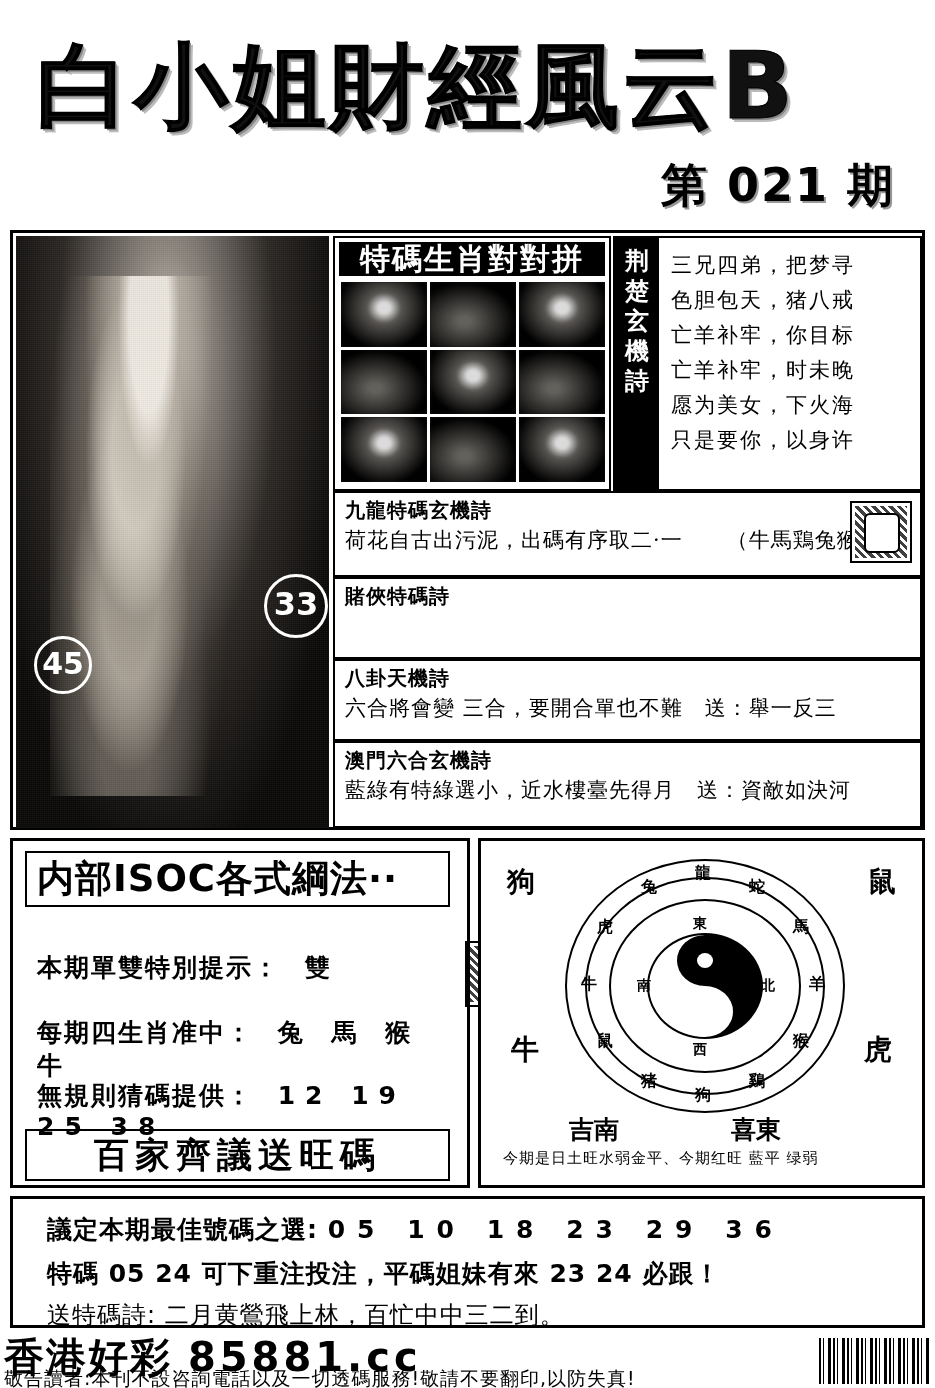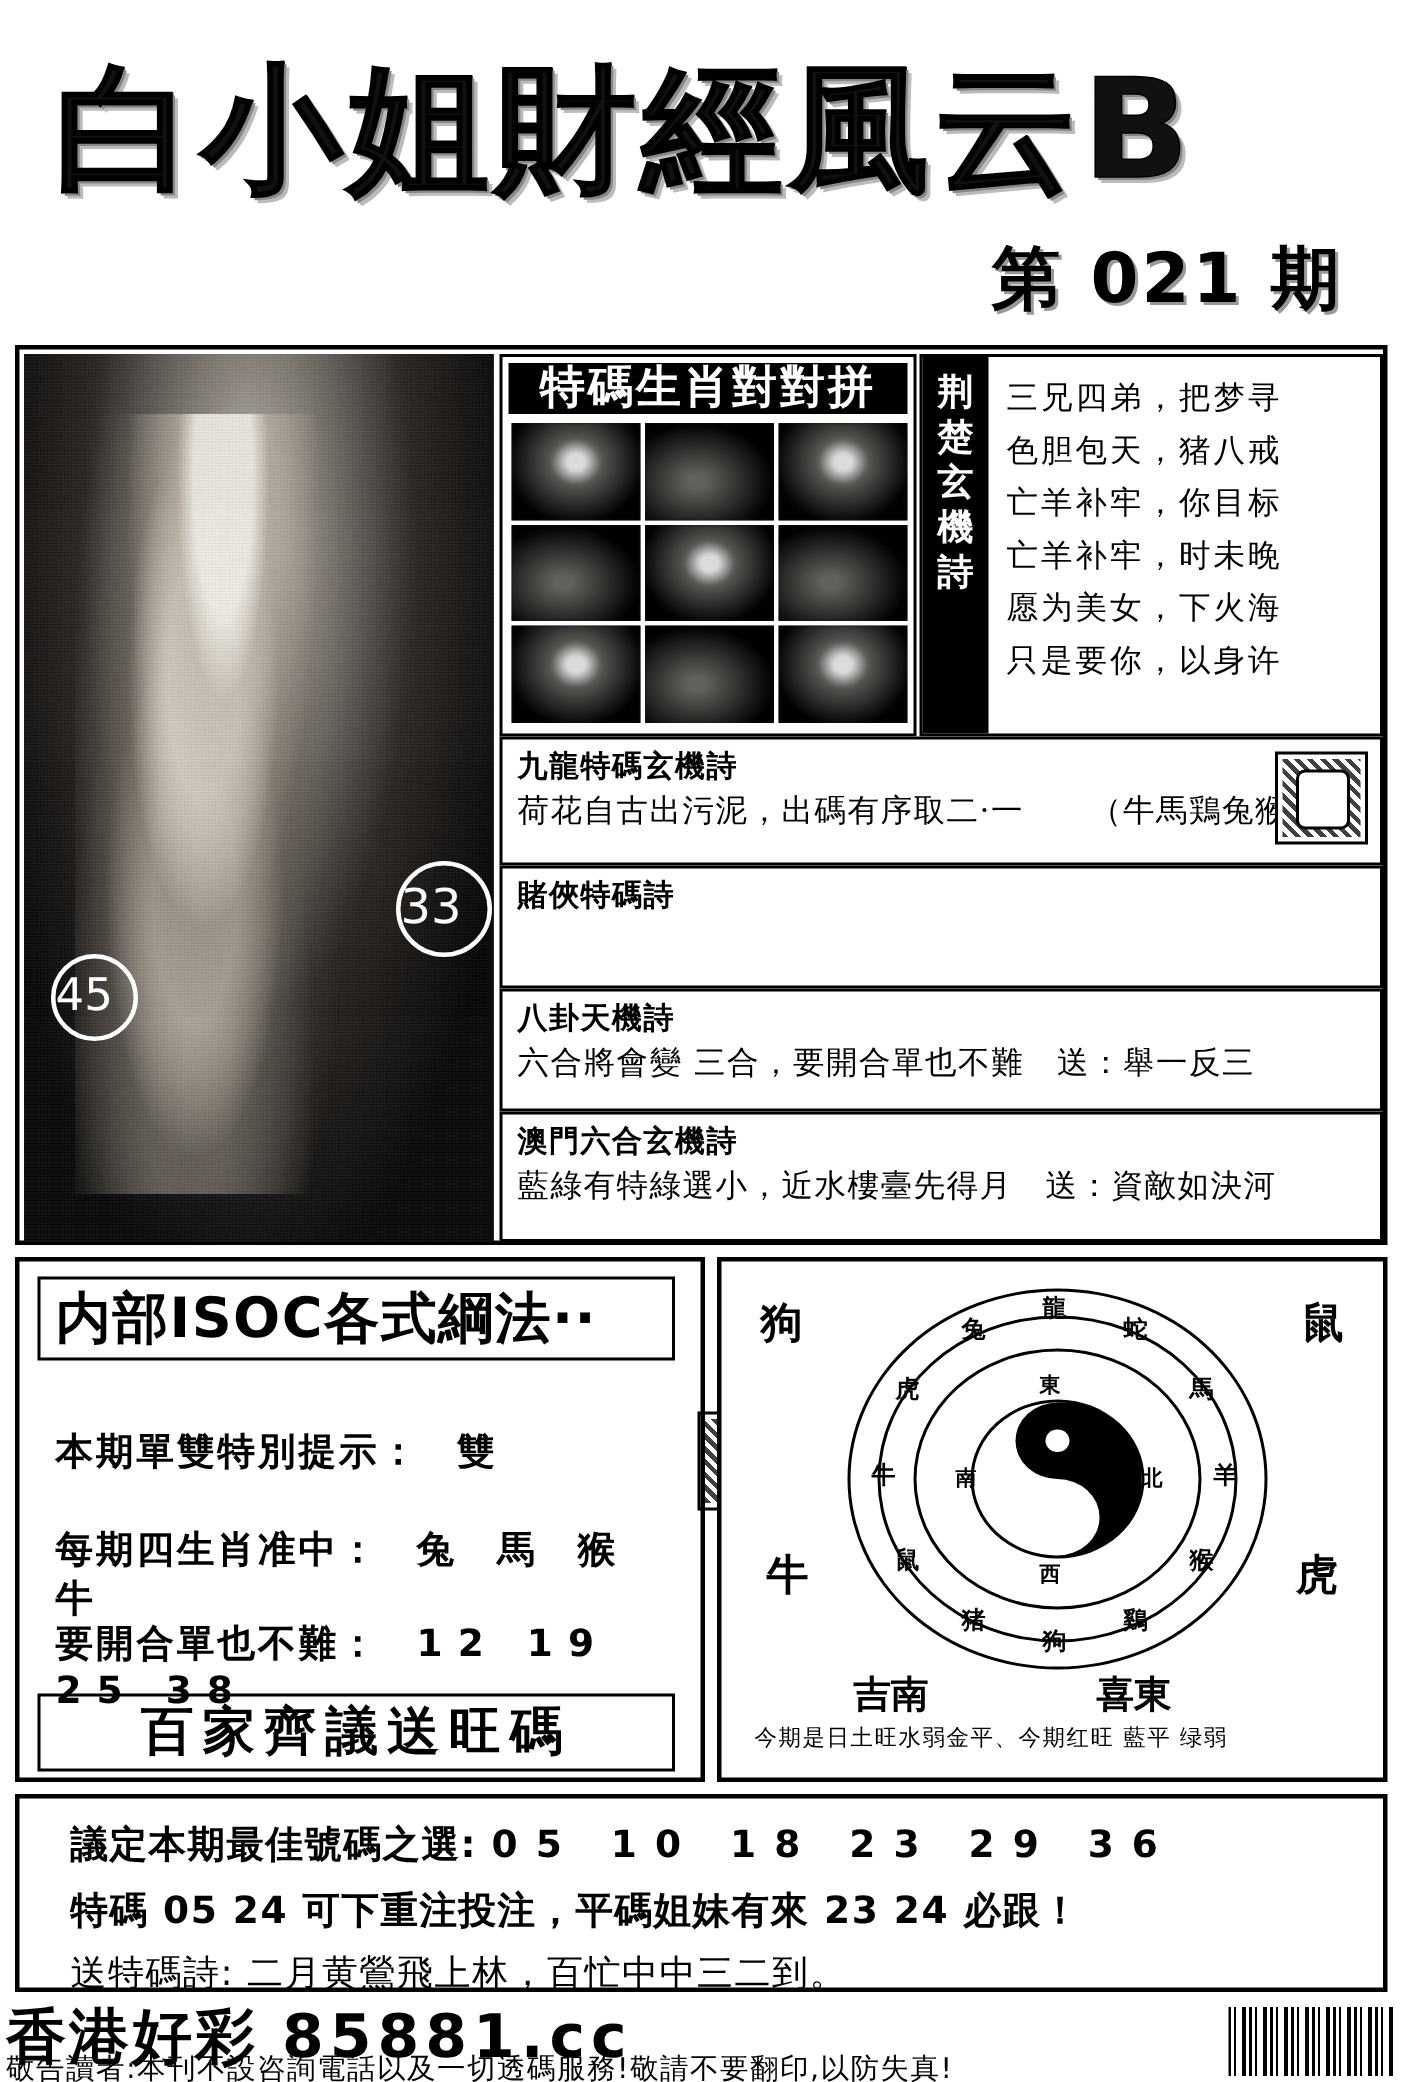--- a/index.html
+++ b/index.html
@@ -41,21 +41,21 @@
   }
   .photo .figure{position:absolute;left:34px;top:40px;width:190px;height:520px;
     background:
       radial-gradient(ellipse at 52% 8%, rgba(240,236,228,.95) 0 14%, rgba(190,182,170,.7) 22%, rgba(0,0,0,0) 46%),
       radial-gradient(ellipse at 45% 34%, rgba(225,218,206,.9) 0 16%, rgba(120,112,102,.45) 34%, rgba(0,0,0,0) 60%),
       radial-gradient(ellipse at 42% 62%, rgba(205,196,183,.8) 0 18%, rgba(90,84,76,.4) 38%, rgba(0,0,0,0) 64%),
       radial-gradient(ellipse at 40% 86%, rgba(170,162,150,.55) 0 16%, rgba(0,0,0,0) 52%);
     filter:blur(.4px);
   }
   .circ{position:absolute;border:3px solid #fff;border-radius:50%;color:#fff;
-    font-size:30px;font-weight:normal;}
+    font-size:30px;font-weight:bold;text-align:center;}
   .circ.c26{left:18px;top:400px;width:52px;height:52px;line-height:50px;}
   .circ.c33{left:248px;top:338px;width:58px;height:58px;line-height:54px;border-color:#fff;font-size:32px;}
 
   
   .gridbox{position:absolute;left:320px;top:3px;width:278px;height:255px;border:2px solid #000;box-sizing:border-box;background:#fff;}
   .gridbox .gtitle{position:absolute;left:4px;top:4px;width:266px;height:34px;
     background:#000;color:#fff;font-size:30px;font-weight:bold;text-align:center;line-height:34px;letter-spacing:2px;}
   .gcells{position:absolute;left:6px;top:44px;width:264px;height:200px;display:grid;grid-template-columns:repeat(3,1fr);grid-template-rows:repeat(3,1fr);gap:3px;}
   .gcell{background:#111;position:relative;overflow:hidden;}
   .gcell i{position:absolute;inset:0;display:block;
@@ -230,21 +230,21 @@
   <div class="isoc-title">内部ISOC各式綱法··</div>
   <div class="mline m1">
     <span>本期單雙特別提示：</span>
     <span class="val">雙</span>
   </div>
   <div class="mline m2">
     <span>每期四生肖准中：</span>
     <span class="val">兔 馬 猴 牛</span>
   </div>
   <div class="mline m3">
-    <span>要開合單也不難：</span>
+    <span>無規則猜碼提供：</span>
     <span class="val">12  19  25  38</span>
   </div>
   <div class="isoc-seal" style="border:2px solid #000;overflow:hidden;">
     <div class="sg" style="position:absolute;inset:3px;background:repeating-linear-gradient(45deg,#000 0 3px,#fff 3px 6px);opacity:.75;"></div>
     <div class="sc" style="position:absolute;left:14px;top:11px;width:32px;height:38px;border:2px solid #000;border-radius:6px;background:#fff;"></div>
   </div>
   <div class="baijia">百家齊議送旺碼</div>
 </div>
 
 <div class="midright">

